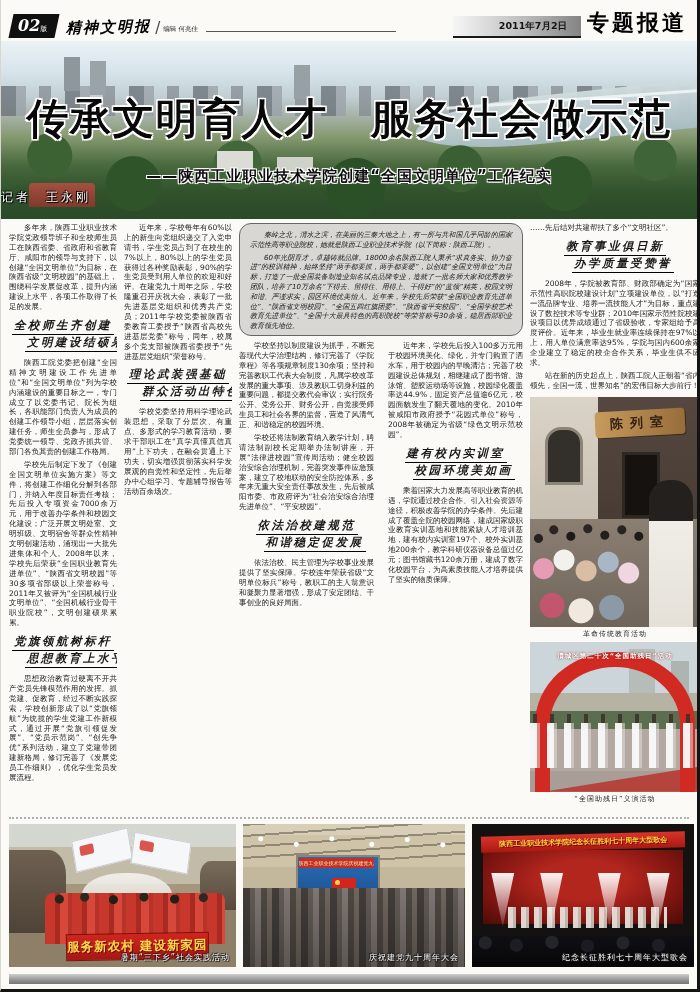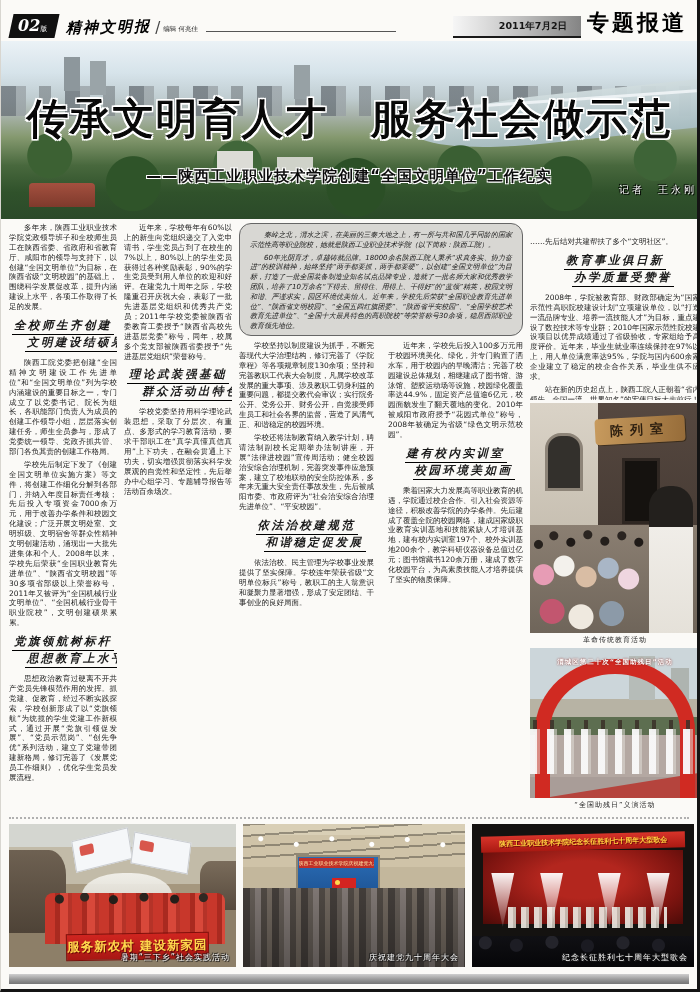--- a/index.html
+++ b/index.html
@@ -37,41 +37,41 @@
     radial-gradient(circle at 81% 62%,#30552b 0 27px,transparent 28px),
     radial-gradient(circle at 94% 36%,#3e6437 0 21px,transparent 22px);}
   .b-redroof{position:absolute;bottom:7%;left:4%;width:66px;height:24px;background:linear-gradient(180deg,#a4503f,#7e3a2c);border-radius:4px 4px 0 0;}
   .b-white{position:absolute;bottom:27%;left:31%;width:36px;height:20px;background:#dcdcd6;box-shadow:60px 6px 0 #cfd2c9;}
   .b-title{position:absolute;top:50px;width:100%;text-align:center;white-space:nowrap;
     font-family:"DejaVu Sans",sans-serif;font-weight:normal;font-size:42px;letter-spacing:1px;color:#090909;
     -webkit-text-stroke:1px #000;
     text-shadow:-2px -2px 0 #fff,2px -2px 0 #fff,-2px 2px 0 #fff,2px 2px 0 #fff,0 -2px 0 #fff,0 2px 0 #fff,-2px 0 0 #fff,2px 0 0 #fff;}
   .b-sub{position:absolute;top:126px;width:100%;text-align:center;font-size:15px;font-weight:bold;color:#0d0d0d;letter-spacing:1px;
     text-shadow:-1px -1px 0 #fff,1px -1px 0 #fff,-1px 1px 0 #fff,1px 1px 0 #fff;}
-  .b-byline{position:absolute;top:142px;width:100%;text-align:right;font-size:10px;color:#fff;letter-spacing:3px;
+  .b-byline{position:absolute;top:148px;width:100%;text-align:left;font-size:12px;color:#fff;letter-spacing:3px;
     text-shadow:0 0 2px #000,1px 1px 0 #000,-1px -1px 0 #000;}
   
   .main{display:flex;gap:7px;padding:4px 8px 0;height:588px;}
   .tcol{font-size:7.5px;line-height:1.32;text-align:justify;color:#1b1b1b;overflow:hidden;}
   .tcol p{margin:0 0 3px;text-indent:2em;}
   .tcol p.noind{text-indent:0;}
   .w108{width:108px;flex:none;}
   .calli{text-align:center;margin:6px 0 6px;line-height:1.7;}
   .calli span{display:inline-block;font:bold italic 11.5px "DejaVu Serif",serif;letter-spacing:2.5px;
               border-bottom:1.5px solid #000;padding:0 2px 1px;white-space:nowrap;}
   .calli .l2{margin-left:16px;}
   .mid{width:284px;flex:none;display:flex;flex-direction:column;}
   .ledebox{border:1px solid #666;border-radius:12px;background:#d8d7d3;padding:7px 10px;box-sizing:border-box;
            font-style:italic;font-size:7px;line-height:1.4;height:113px;overflow:hidden;margin-bottom:5px;
            text-align:justify;color:#161616;}
   .ledebox p{margin:0 0 3px;text-indent:2em;}
   .midcols{display:flex;gap:14px;flex:1;min-height:0;}
   .midcols .tcol{flex:1;}
   .rgt{width:170px;flex:none;display:flex;flex-direction:column;}
-  .rgt .txt{overflow:hidden;margin-top:14px;}
+  .rgt .txt{overflow:hidden;}
   .cap{text-align:center;font-size:7px;color:#222;margin:2px 0 1px;letter-spacing:1px;flex:none;}
   
   .ph{position:relative;overflow:hidden;flex:none;background:#888;}
   .ph-exhibit{height:230px;margin-top:3px;background:linear-gradient(180deg,#8f8478 0%,#77695d 55%,#6e675e 100%);}
   .xw-wall{position:absolute;left:0;top:0;width:40%;height:62%;background:linear-gradient(#dad3c7,#c5bdaf);}
   .xw-window{position:absolute;left:9%;top:13%;width:32px;height:52px;background:#33302c;border:3px solid #8d8478;border-radius:16px 16px 0 0;}
   .xd-wall{position:absolute;left:40%;top:0;right:0;height:62%;background:linear-gradient(#564840,#453a33);}
   .xd-door{position:absolute;left:54%;top:24%;width:32px;height:60px;background:#15120f;border:3px solid #2f2722;}
   .x-plaque{position:absolute;left:38%;top:6%;width:53%;height:26px;background:linear-gradient(100deg,#c89b5e,#966c39);
             border-radius:4px;transform:rotate(-3deg);display:flex;align-items:center;justify-content:center;

